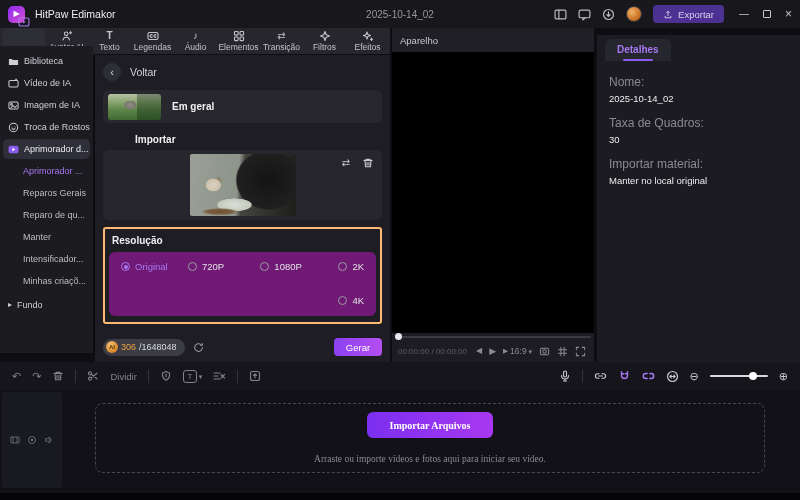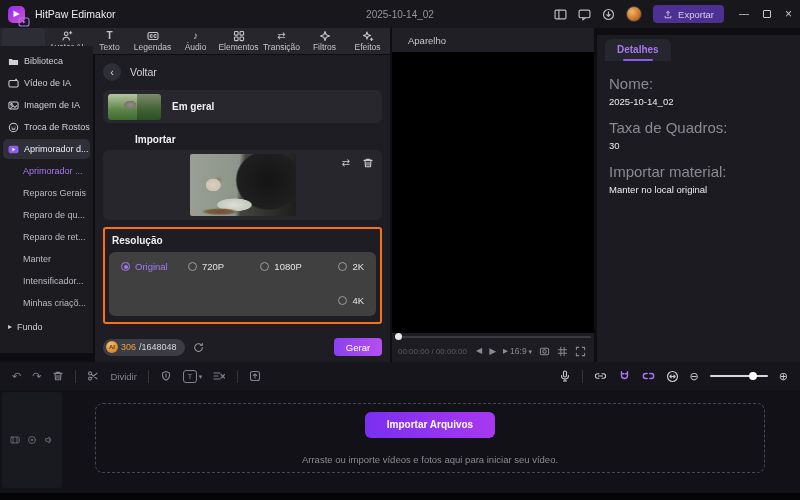--- a/index.html
+++ b/index.html
@@ -67,61 +67,61 @@
   .cat-img { position:absolute; left:50%; top:4px; transform:translateX(-50%); width:106px; height:62px; border-radius:2px;
     background:
       radial-gradient(ellipse 26px 5px at 28% 93%, #6a5034 0%, #7c6040 50%, transparent 72%),
       radial-gradient(ellipse 30px 11px at 42% 82%, #dcdfd6 0%, #c4cabe 55%, transparent 60%),
       radial-gradient(ellipse 13px 11px at 22% 50%, #d9d1c1 0%, #cdc2ab 55%, transparent 60%),
       radial-gradient(ellipse 7px 6px at 27% 42%, #8a7a5c 0%, transparent 65%),
       radial-gradient(ellipse 46px 42px at 74% 42%, #141414 0%, #1f1f1f 68%, transparent 72%),
       linear-gradient(95deg,#9aa096 0%, #8d9489 45%, #44443f 50%, #1d1d1c 100%); }
   .import-actions { position:absolute; right:6px; top:5px; display:flex; gap:6px; color:#c9c9cf; }
   .imp-act { width:16px; height:16px; border-radius:4px; display:flex; align-items:center; justify-content:center; font-size:10px; }
-  .res-wrap { margin-top:7px; border:2px solid #f97316; border-radius:3px; padding:4px 4px 6px 4px; }
+  .res-wrap { margin-top:7px; border:2px solid #fdba74; border-radius:3px; padding:4px 4px 6px 4px; }
   .res-title { font-weight:bold; font-size:10px; color:#f0f0f4; margin:2px 0 6px 3px; }
-  .res-box { background:#404040; border-radius:6px; padding:9px 12px 10px 12px; }
+  .res-box { background:#701a75; border-radius:6px; padding:9px 12px 10px 12px; }
   .res-row { display:flex; align-items:center; }
   .radio { display:flex; align-items:center; gap:5px; color:#e2e2e8; font-size:9.5px; }
   .rdot { width:9px; height:9px; border:1.2px solid #9a9aa2; border-radius:50%; position:relative; flex:none; }
   .radio.sel { color:#a678f2; }
   .radio.sel .rdot { border-color:#a678f2; }
   .radio.sel .rdot::after { content:""; position:absolute; left:1.8px; top:1.8px; width:4px; height:4px; border-radius:50%; background:#a678f2; }
   .w1{width:72px;} .w2{width:78px;} .w3{width:84px;}
   .res-row2 { margin-top:23px;justify-content:flex-end; }
   .gen-row { position:absolute; left:8px; right:8px; bottom:6px; display:flex; align-items:center; }
   .credits-pill { display:flex; align-items:center; gap:3px; background:#3c3c44; border-radius:9px; height:17px; padding:0 8px 0 3px; }
   .ai-badge { width:12px; height:12px; border-radius:50%; background:radial-gradient(circle at 35% 30%,#f0c070,#d8872a 70%);
     color:#5a3408; font-size:6px; font-weight:bold; display:flex; align-items:center; justify-content:center; }
   .cred-used { color:#e8a040; font-size:9px; }
   .cred-total { color:#d8d8de; font-size:9px; }
   .refresh-ic { margin-left:8px; color:#9a9aa2; }
   .gen-btn { margin-left:auto; width:48px; height:18px; border-radius:4px; color:#fff; font-size:9.5px;
     background:linear-gradient(90deg,#8a41f0,#b44ff0); display:flex; align-items:center; justify-content:center; }
 
   
   .preview { position:absolute; left:392px; top:28px; width:202px; height:334px; background:#1c1c22; }
-  .pv-header { height:24px; background:#1f1f25; color:#c8c8ce; font-size:9.5px; display:flex; align-items:center; padding-left:16px; }
+  .pv-header { height:24px; background:#1f1f25; color:#c8c8ce; font-size:9.5px; display:flex; align-items:center; padding-left:8px; }
   .pv-screen { height:281px; background:#000; }
   .pv-slider { height:8px; position:relative; }
   .pv-slider .track { position:absolute; left:3px; right:3px; top:3px; height:2px; background:#3a3a41; border-radius:1px; }
   .pv-slider .handle { position:absolute; left:3px; top:0px; width:7px; height:7px; border-radius:50%; background:#e8e8ec; }
   .pv-controls { height:20px; display:flex; align-items:center; padding:0 6px; gap:7px; color:#8a8a92; }
   .pv-time { color:#5e5e66; font-size:8px; white-space:nowrap; }
   .pv-ic { font-size:8px; display:flex; align-items:center; }
   .ratio-group { display:flex; align-items:center; gap:2px; font-size:8.5px; color:#8a8a92; }
 
   
   .details { position:absolute; left:597px; top:35px; width:203px; height:334px; background:#1b1b21; }
   .det-tab { display:inline-flex; flex-direction:column; align-items:center; margin:4px 0 0 8px;
     background:#26262e; border-radius:6px 6px 0 0; padding:5px 12px 0 12px; }
   .det-tab-label { color:#a678f2; font-weight:bold; font-size:10px; }
   .det-underline { width:30px; height:2px; border-radius:1px; background:#8a5cf0; margin-top:4px; }
   .det-fields { padding:12px 12px; }
-  .det-label { color:#8a8a92; font-size:15px; margin-top:12px; }
+  .det-label { color:#8a8a92; font-size:12px; margin-top:12px; }
   .det-label:first-child { margin-top:2px; }
   .det-value { color:#ececf0; font-size:9.5px; margin-top:4px; }
 
   
   .etb { position:absolute; left:0; top:362px; width:800px; height:28px; background:#15151b;
     display:flex; align-items:center; padding:0 12px; gap:11px; color:#82828c; }
   .etb .tic { display:flex; align-items:center; font-size:11px; }
   .vdiv { width:1px; height:13px; background:#33333a; }
   .split-label { font-size:9.5px; color:#82828c; }
   .tbox { width:14px; height:13px; border:1.1px solid #82828c; border-radius:3px; font-size:8px;
@@ -129,21 +129,21 @@
   .etb-right { margin-left:auto; display:flex; align-items:center; gap:11px; }
   .purple { color:#a678f2; }
   .zoom-slider { width:58px; height:2px; background:#d8d8de; border-radius:1px; position:relative; }
   .zoom-slider .zh { position:absolute; left:68%; top:-3px; width:8px; height:8px; border-radius:50%; background:#fff; }
 
   
   .timeline { position:absolute; left:0; top:390px; width:800px; height:103px; background:#111117; }
   .track-head { position:absolute; left:2px; top:2px; width:60px; height:96px; background:#191920; border-radius:3px;
     display:flex; align-items:center; justify-content:center; gap:7px; color:#6a6a72; }
   .drop-zone { position:absolute; left:95px; top:13px; width:670px; height:70px; border:1px dashed #464650; border-radius:8px;
-    display:flex; flex-direction:column; align-items:center; justify-content:center; gap:16px; }
+    display:flex; flex-direction:column; align-items:center; justify-content:center; gap:16px;font-family:Liberation Serif, serif; }
   .import-files-btn { height:26px; padding:0 22px; border-radius:6px; color:#fff; font-weight:bold; font-size:10px;
     background:linear-gradient(90deg,#7b2ff0,#a838f0); display:flex; align-items:center; justify-content:center; }
   .drop-hint { color:#8a8a92; font-size:9.5px; }
   .bottom-strip { position:absolute; left:0; top:493px; width:800px; height:7px; background:#050507; }
 </style>
 </head>
 <body>
 
 <div class="titlebar">
   <div class="logo">
@@ -296,21 +296,20 @@
         <svg width="11" height="11" viewBox="0 0 12 12">
           <rect x=".6" y="1.8" width="10.8" height="8.4" rx="2" fill="#8a5cf0" stroke="none"></rect>
           <path d="M4.8 4 L8 6 4.8 8 Z" fill="#fff" stroke="none"></path>
         </svg>
       </span>
     <span>Aprimorador d...</span>
   </div>
   <div class="sb-sub selected">Aprimorador ...</div>
   <div class="sb-sub">Reparos Gerais</div>
   <div class="sb-sub">Reparo de qu...</div>
-  <div class="sb-sub">Reparo de ret...</div>
   <div class="sb-sub">Manter</div>
   <div class="sb-sub">Intensificador...</div>
   <div class="sb-sub">Minhas criaçõ...</div>
   <div class="sb-footer">
     <span class="glyph" style="font-size:8px;">▸</span>
     <span>Fundo</span>
   </div>
 </div>
 
 <div class="main">

